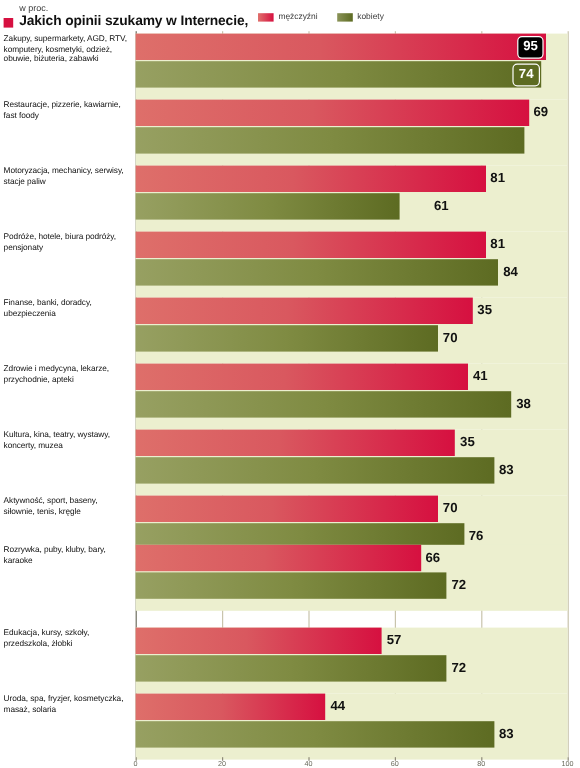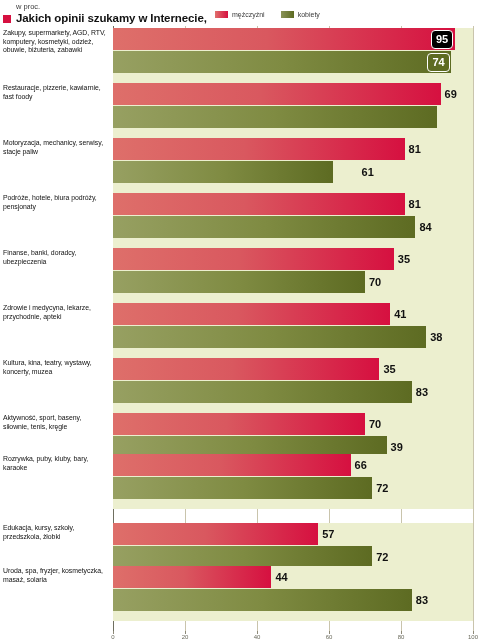--- a/index.html
+++ b/index.html
@@ -288,21 +288,21 @@
     </div>
     <div class="group" style="top: 387px; height: 55px;">
       <div class="group-band" style="height: 55px;"></div>
       <div class="cat-label" style="top: 1px;">
         <div>Aktywność, sport, baseny,</div>
         <div>siłownie, tenis, kręgle</div>
       </div>
       <div class="bar men" style="top: 0px; width: 252px;"></div>
       <div class="bar-value" style="top: 0px; left: 369px;">70</div>
       <div class="bar women" style="top: 23px; width: 273.6px;"></div>
-      <div class="bar-value" style="top: 23px; left: 390.6px;">39</div>
+      <div class="bar-value" style="top: 23px; left: 390.6px;">76</div>
     </div>
     <div class="group" style="top: 428px; height: 55px;">
       <div class="group-band" style="height: 55px;"></div>
       <div class="cat-label" style="top: 1px;">
         <div>Rozrywka, puby, kluby, bary,</div>
         <div>karaoke</div>
       </div>
       <div class="bar men" style="top: 0px; width: 237.6px;"></div>
       <div class="bar-value" style="top: 0px; left: 354.6px;">66</div>
       <div class="bar women" style="top: 23px; width: 259.2px;"></div>
@@ -312,21 +312,21 @@
       <div class="group-band" style="height: 55px;"></div>
       <div class="cat-label" style="top: 1px;">
         <div>Edukacja, kursy, szkoły,</div>
         <div>przedszkola, żłobki</div>
       </div>
       <div class="bar men" style="top: 0px; width: 205.2px;"></div>
       <div class="bar-value" style="top: 0px; left: 322.2px;">57</div>
       <div class="bar women" style="top: 23px; width: 259.2px;"></div>
       <div class="bar-value" style="top: 23px; left: 376.2px;">72</div>
     </div>
-    <div class="group" style="top: 540px; height: 55px;">
+    <div class="group" style="top: 552px; height: 55px;">
       <div class="group-band" style="height: 55px;"></div>
       <div class="cat-label" style="top: 1px;">
         <div>Uroda, spa, fryzjer, kosmetyczka,</div>
         <div>masaż, solaria</div>
       </div>
       <div class="bar men" style="top: 0px; width: 158.4px;"></div>
       <div class="bar-value" style="top: 0px; left: 275.4px;">44</div>
       <div class="bar women" style="top: 23px; width: 298.8px;"></div>
       <div class="bar-value" style="top: 23px; left: 415.8px;">83</div>
     </div>

